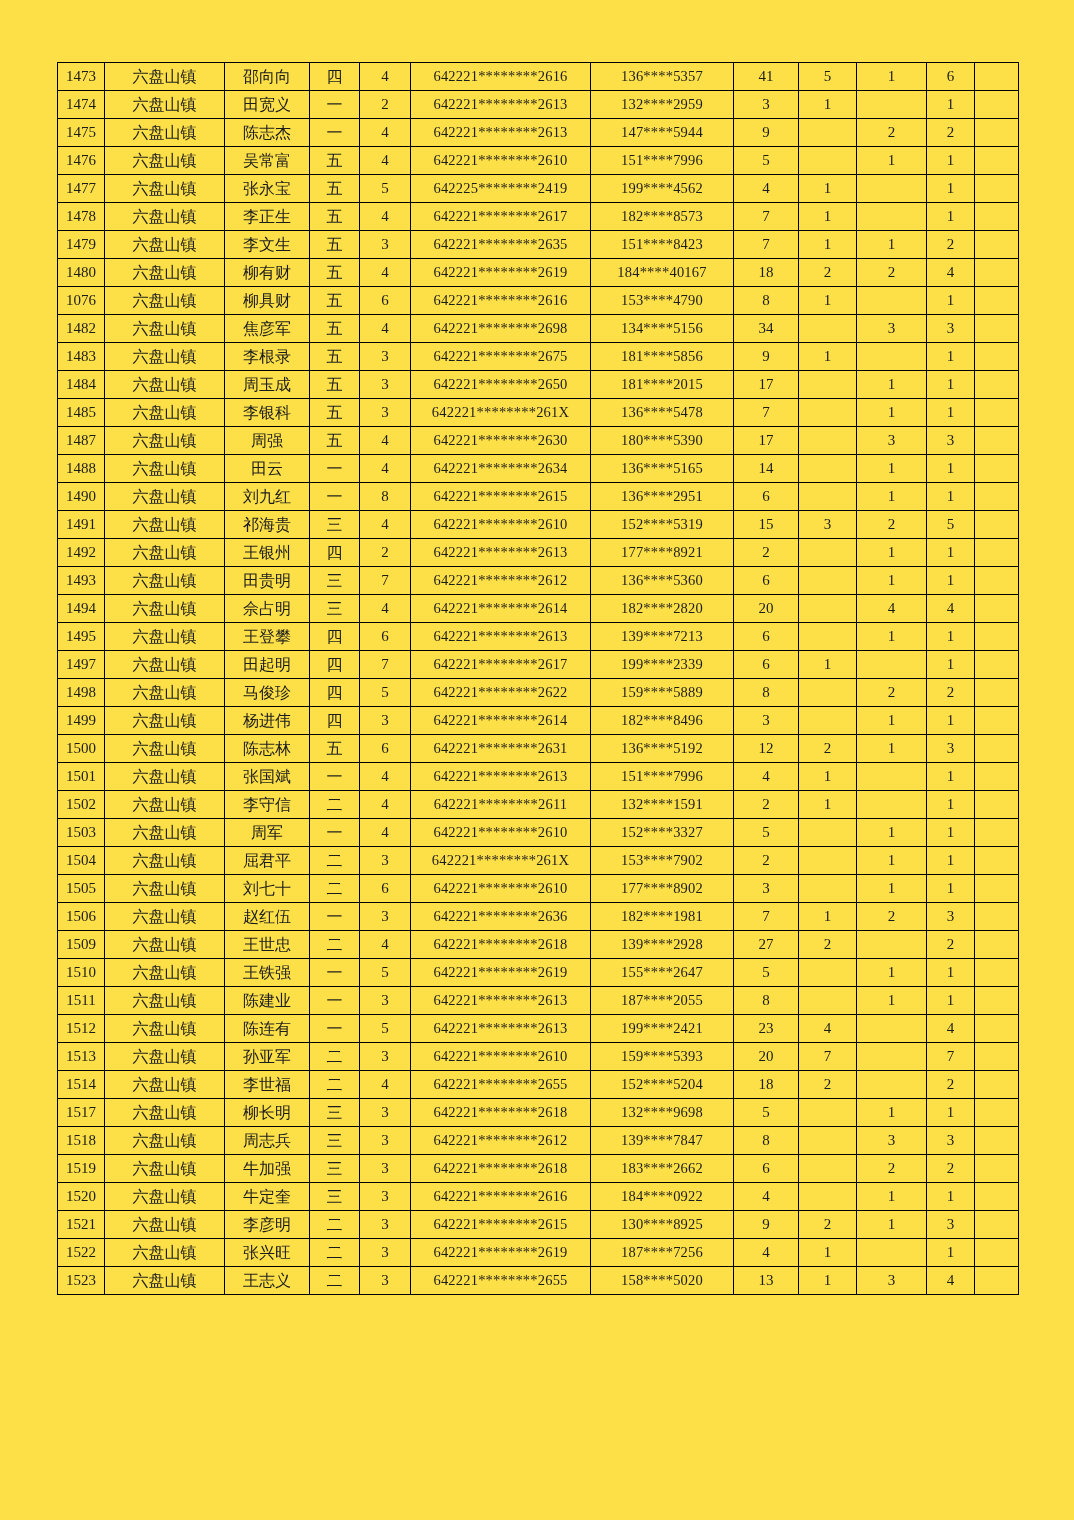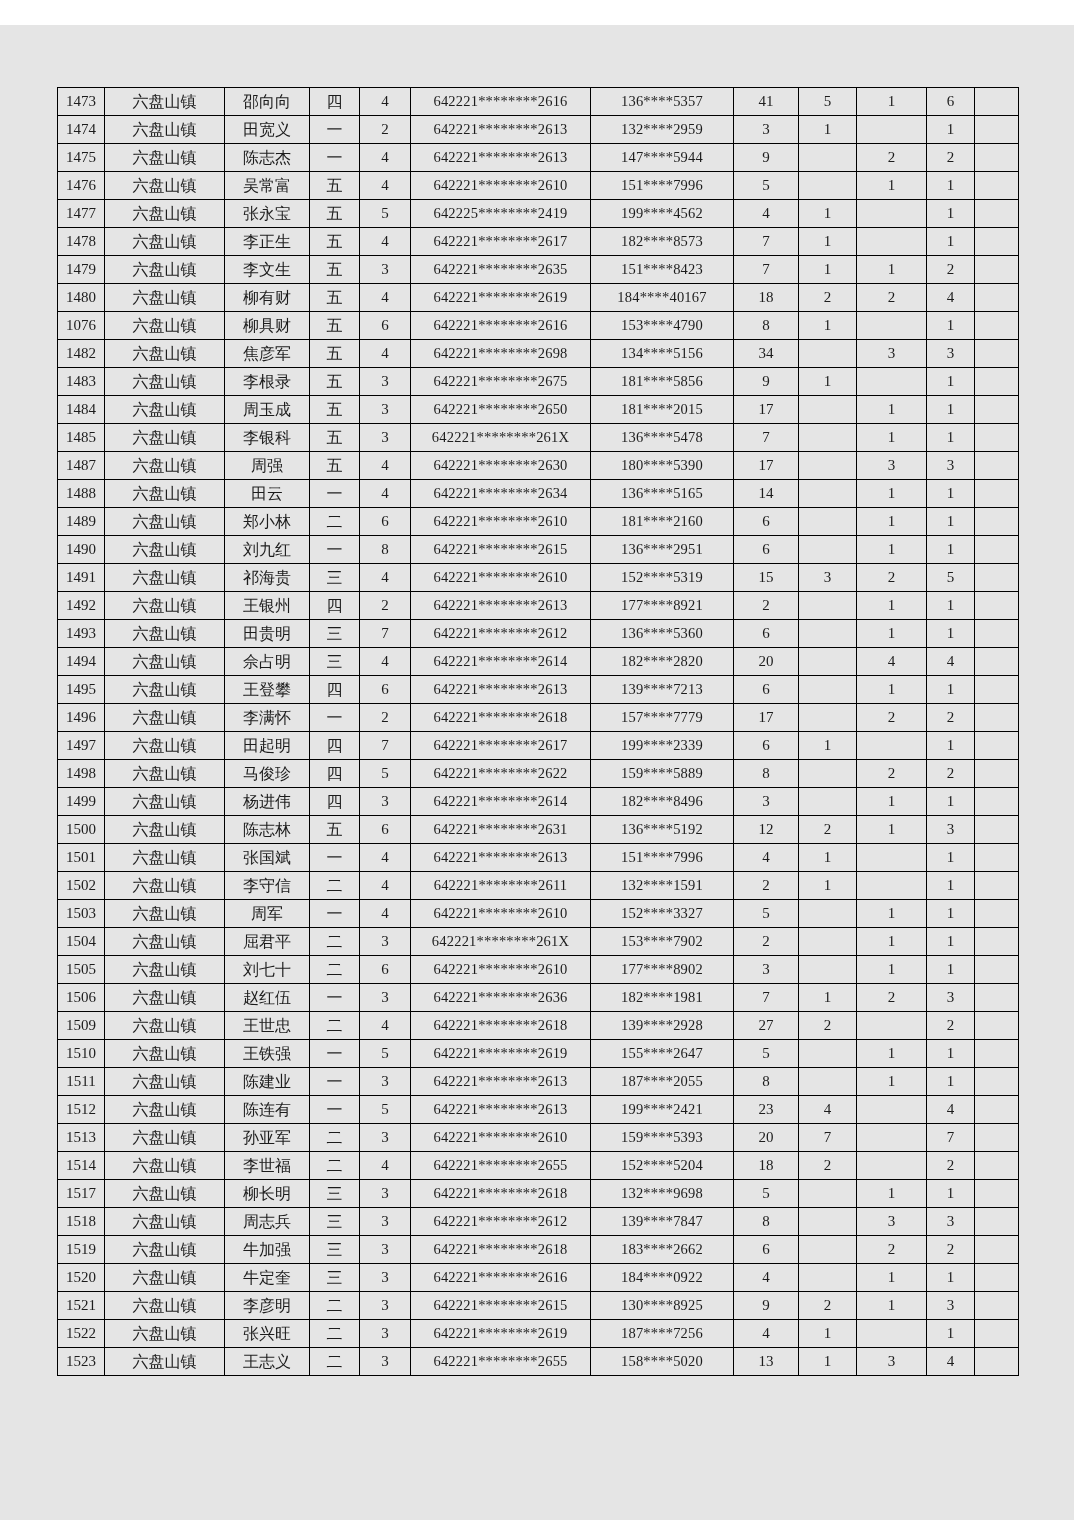--- a/index.html
+++ b/index.html
@@ -9,22 +9,21 @@
   }
   body {
     width: 1074px;
     height: 1520px;
     position: relative;
     overflow: hidden;
   }
   .page {
     position: absolute;
     inset: 0;
-    background: #e5e5e5;
-    margin-top: 25px;
+    background: #fde047;
   }
   table.records {
     position: absolute;
     left: 57px;
     top: 62px;
     border-collapse: collapse;
     table-layout: fixed;
     width: 961px;
   }
   table.records tr {
@@ -276,34 +275,20 @@
           <td>4</td>
           <td class="idnum">642221********2634</td>
           <td class="phone">136****5165</td>
           <td>14</td>
           <td></td>
           <td>1</td>
           <td>1</td>
           <td></td>
         </tr>
         <tr>
-          <td>1489</td>
-          <td class="cjk">六盘山镇</td>
-          <td class="cjk">郑小林</td>
-          <td class="cjk">二</td>
-          <td>6</td>
-          <td class="idnum">642221********2610</td>
-          <td class="phone">181****2160</td>
-          <td>6</td>
-          <td></td>
-          <td>1</td>
-          <td>1</td>
-          <td></td>
-        </tr>
-        <tr>
           <td>1490</td>
           <td class="cjk">六盘山镇</td>
           <td class="cjk">刘九红</td>
           <td class="cjk">一</td>
           <td>8</td>
           <td class="idnum">642221********2615</td>
           <td class="phone">136****2951</td>
           <td>6</td>
           <td></td>
           <td>1</td>
@@ -371,34 +356,20 @@
           <td class="cjk">六盘山镇</td>
           <td class="cjk">王登攀</td>
           <td class="cjk">四</td>
           <td>6</td>
           <td class="idnum">642221********2613</td>
           <td class="phone">139****7213</td>
           <td>6</td>
           <td></td>
           <td>1</td>
           <td>1</td>
-          <td></td>
-        </tr>
-        <tr>
-          <td>1496</td>
-          <td class="cjk">六盘山镇</td>
-          <td class="cjk">李满怀</td>
-          <td class="cjk">一</td>
-          <td>2</td>
-          <td class="idnum">642221********2618</td>
-          <td class="phone">157****7779</td>
-          <td>17</td>
-          <td></td>
-          <td>2</td>
-          <td>2</td>
           <td></td>
         </tr>
         <tr>
           <td>1497</td>
           <td class="cjk">六盘山镇</td>
           <td class="cjk">田起明</td>
           <td class="cjk">四</td>
           <td>7</td>
           <td class="idnum">642221********2617</td>
           <td class="phone">199****2339</td>

